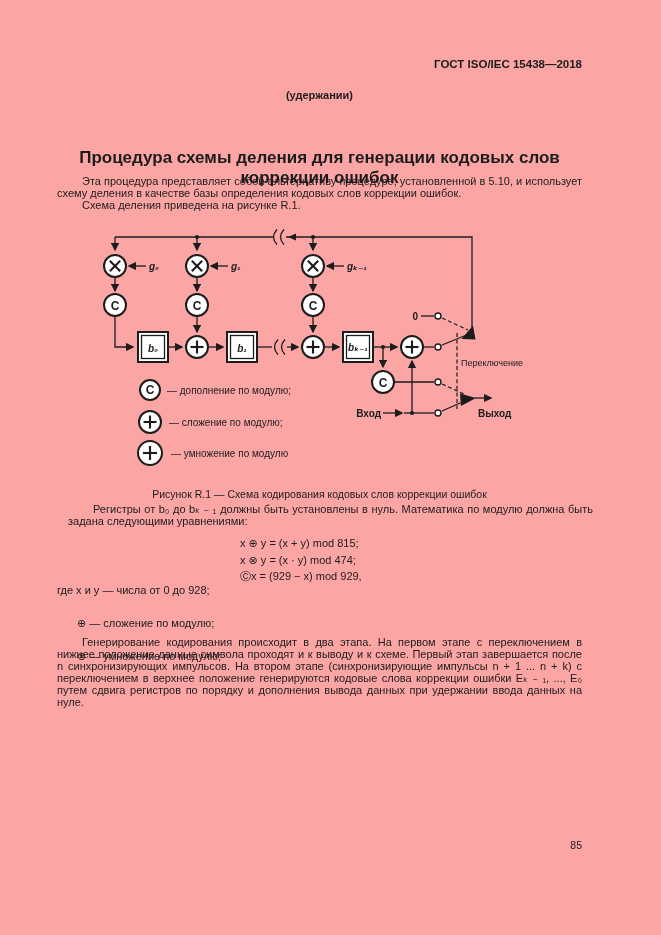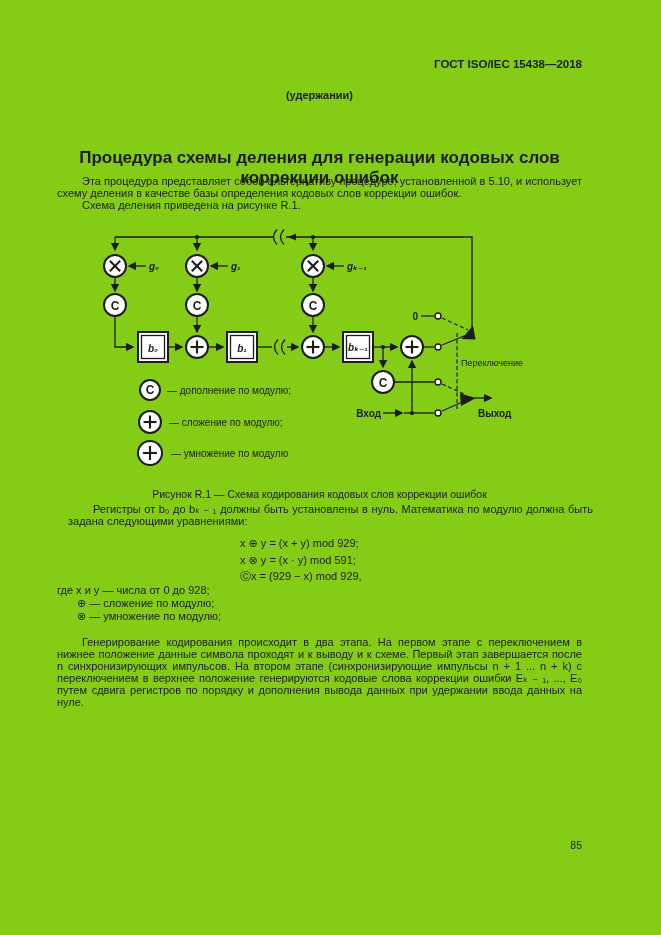--- a/index.html
+++ b/index.html
@@ -1,35 +1,35 @@
 <!DOCTYPE html>
 <html><head>
 <meta charset="utf-8">
 <style>
   * { margin:0; padding:0; box-sizing:border-box; }
   html,body { background:#e8e8e8; }
   .page {
-    width:661px; height:935px; background:#84cc16; position:relative;
+    width:661px; height:935px; background:#fca5a5; position:relative;
     margin:0 auto; overflow:hidden;
     font-family:"Liberation Sans","DejaVu Sans",sans-serif;
     color:#1c1c1c; font-size:11px;
   }
   .abs { position:absolute; }
   .col { left:57px; width:525px; }
   .doc-header { top:58px; text-align:right; font-weight:bold; font-size:11.5px; }
   .annex { top:89px; text-align:center; font-weight:bold; line-height:13px; }
   .main-title { top:148px; text-align:center; font-weight:bold; font-size:17px; }
   .para { text-align:justify; line-height:12px; }
   .para p { text-indent:25px; }
   .intro { top:175px; }
   .registers { top:503px;margin-left:11px; }
   .caption { top:480px; text-align:center; font-size:10.5px;margin-top:8px; }
   .equations { top:535px; padding-left:183px; line-height:16.5px; }
   .where { top:584px; line-height:13.2px; }
-  .where .sym { padding-left:20px; }
+  .where .sym { padding-left:20px;margin-top:20px; }
   .final { top:636px; }
   .page-num { top:839px; right:79px; font-size:10.5px; }
   svg { position:absolute; left:0; top:228px; }
   svg text { fill:#1c1c1c; }
   .ln { stroke:#1c1c1c; stroke-width:1.3; fill:none; }
   .bold-ln { stroke:#1c1c1c; stroke-width:2.1; fill:none; }
   .node { stroke:#1c1c1c; stroke-width:2; fill:#ffffff; }
   .dash { stroke:#1c1c1c; stroke-width:1.2; fill:none; stroke-dasharray:4 2.6; }
   .dot { fill:#1c1c1c; stroke:none; }
   .contact { stroke:#1c1c1c; stroke-width:1.4; fill:#ffffff; }
@@ -213,22 +213,22 @@
     </g>
   </svg>
 
   <div class="abs col caption">Рисунок R.1 — Схема кодирования кодовых слов коррекции ошибок</div>
 
   <div class="abs col para registers">
     <p>Регистры от b₀ до bₖ ₋ ₁ должны быть установлены в нуль. Математика по модулю должна быть задана следующими уравнениями:</p>
   </div>
 
   <div class="abs col equations">
-    <div>x ⊕ y = (x + y) mod 929;</div>
-    <div>x ⊗ y = (x · y) mod 591;</div>
+    <div>x ⊕ y = (x + y) mod 815;</div>
+    <div>x ⊗ y = (x · y) mod 474;</div>
     <div>Ⓒx = (929 − x) mod 929,</div>
   </div>
 
   <div class="abs col where">
     <div>где x и y — числа от 0 до 928;</div>
     <div class="sym">⊕ — сложение по модулю;</div>
     <div class="sym">⊗ — умножение по модулю;</div>
   </div>
 
   <div class="abs col para final">

